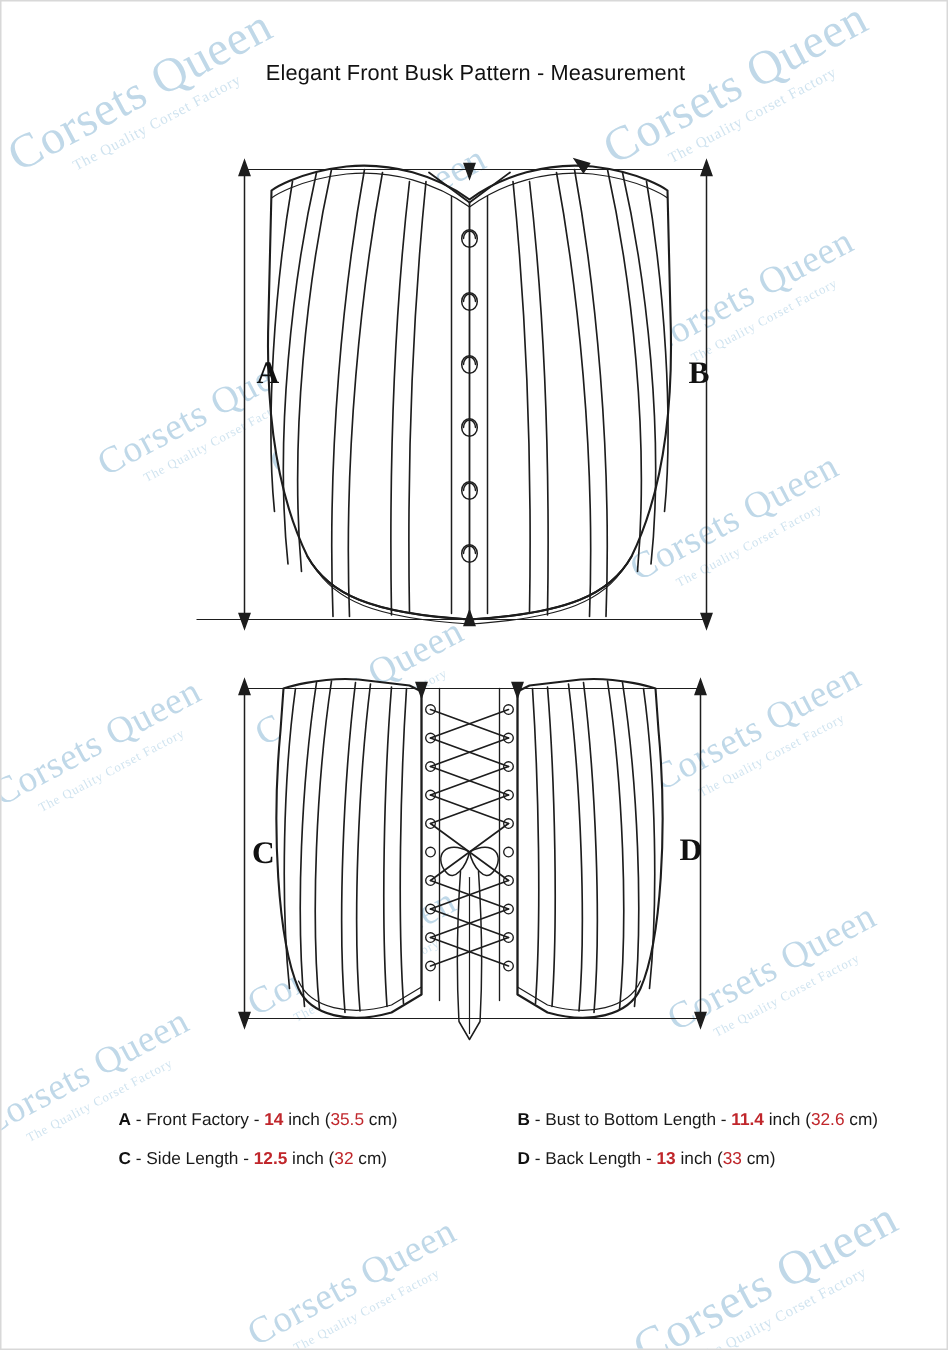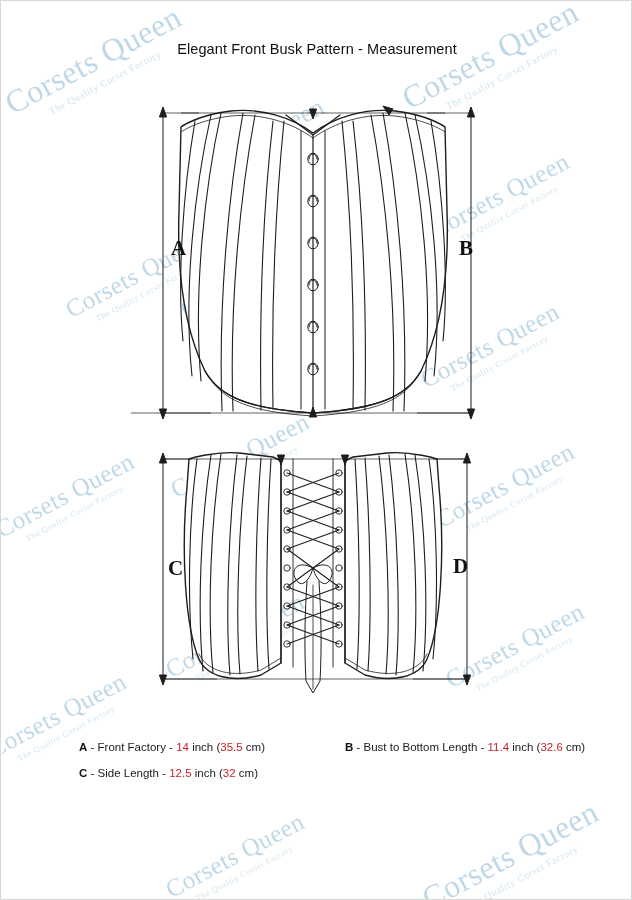--- a/index.html
+++ b/index.html
@@ -103,21 +103,21 @@
     color: #1a1a1a;
     white-space: nowrap;
   }
   .legend-item.left  { padding-left: 78px; }
   .legend-item.right { padding-left: 28px; }
   .legend-item .key {
     font-weight: bold;
     color: #111;
   }
   .legend-item .val {
-    font-weight: normal;
+    font-weight: bold;
     color: #c0262b;
   }
   .legend-item .metric {
     font-weight: normal;
     color: #c0262b;
   }
 </style>
 </head>
 <body>
 
@@ -382,16 +382,19 @@
         <span class="key">A</span><span> - Front Factory - </span><span class="val">14</span><span> inch (</span><span class="metric">35.5</span><span> cm)</span>
       </div>
       <div class="legend-item right">
         <span class="key">B</span><span> - Bust to Bottom Length - </span><span class="val">11.4</span><span> inch (</span><span class="metric">32.6</span><span> cm)</span>
       </div>
     </div>
     <div class="legend-row">
       <div class="legend-item left">
         <span class="key">C</span><span> - Side Length - </span><span class="val">12.5</span><span> inch (</span><span class="metric">32</span><span> cm)</span>
       </div>
+      <div class="legend-item right">
+        <span class="key">D</span><span> - Back Length - </span><span class="val">13</span><span> inch (</span><span class="metric">33</span><span> cm)</span>
+      </div>
     </div>
   </div>
 
 </div>
 
 </body></html>

